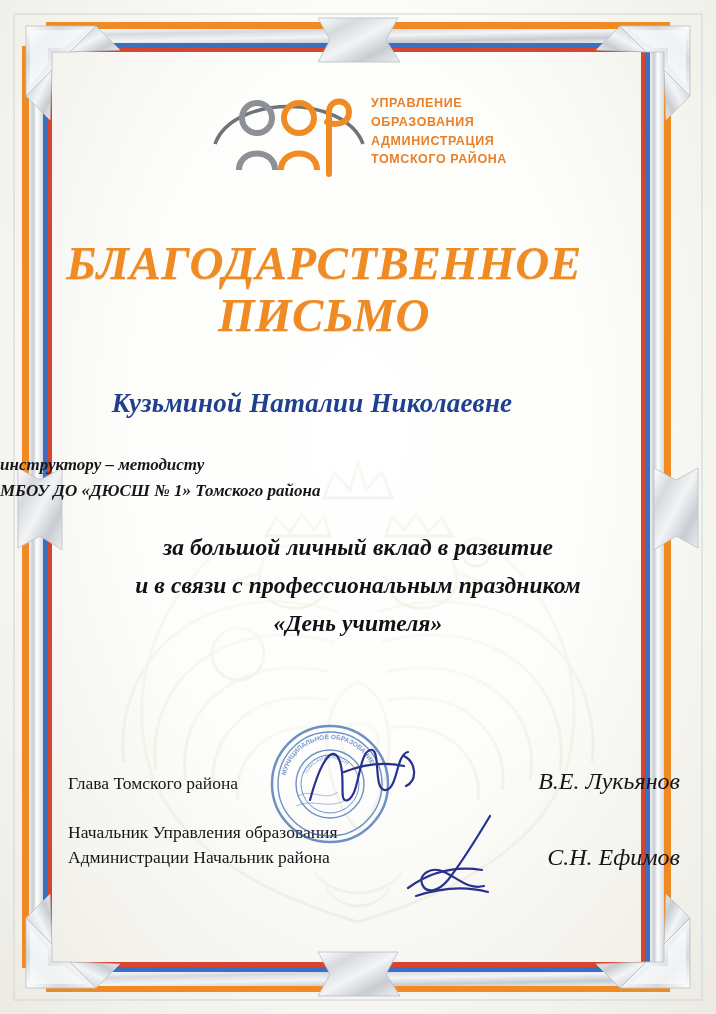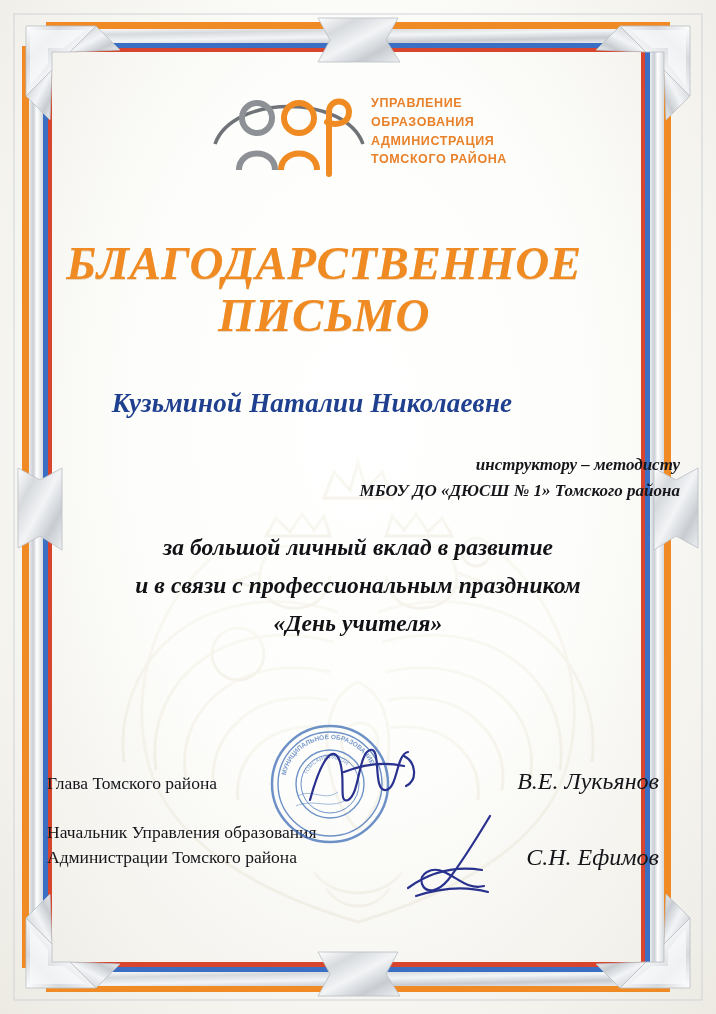--- a/index.html
+++ b/index.html
@@ -114,21 +114,21 @@
     font-size: 27px;
     color: #1f3f8f;
     letter-spacing: 0.2px;
   }
 
   .role-block {
     position: absolute;
     top: 452px;
     left: 0;
     width: 680px;
-    text-align: right;
+    text-align: left;
     color: #16161b;
   }
   .role-line1 {
     font-family: "Liberation Serif", serif;
     font-weight: bold;
     font-style: italic;
     font-size: 17px;
     line-height: 1.55;
   }
   .role-line2 {
@@ -152,21 +152,21 @@
     font-weight: bold;
     font-style: italic;
     font-size: 23.5px;
     line-height: 1.62;
     letter-spacing: 0.1px;
   }
 
   
   .sig-row {
     position: absolute;
-    left: 47px;
+    left: 68px;
     width: 612px;
     display: flex;
     justify-content: space-between;
     align-items: baseline;
   }
   .sig-row-1 { top: 768px; }
   .sig-row-2 { top: 820px; }
 
   .sig-title {
     font-family: "Liberation Serif", serif;
@@ -383,21 +383,21 @@
   </div>
 
   <div class="sig-row sig-row-1">
     <div class="sig-title">Глава Томского района</div>
     <div class="sig-name">В.Е. Лукьянов</div>
   </div>
 
   <div class="sig-row sig-row-2">
     <div class="sig-title">
       <div>Начальник Управления образования</div>
-      <div>Администрации Томского района</div>
+      <div>Администрации Начальник района</div>
     </div>
     <div class="sig-name">С.Н. Ефимов</div>
   </div>
 
   <svg class="stamp" viewBox="0 0 124 124" xmlns="http://www.w3.org/2000/svg">
     <g stroke="#2b5fb0" fill="none" opacity="0.8">
       <circle cx="62" cy="62" r="58" stroke-width="2.5"></circle>
       <circle cx="62" cy="62" r="52" stroke-width="1.4"></circle>
       <circle cx="62" cy="62" r="34" stroke-width="1.4"></circle>
       <circle cx="62" cy="62" r="29" stroke-width="1"></circle>

